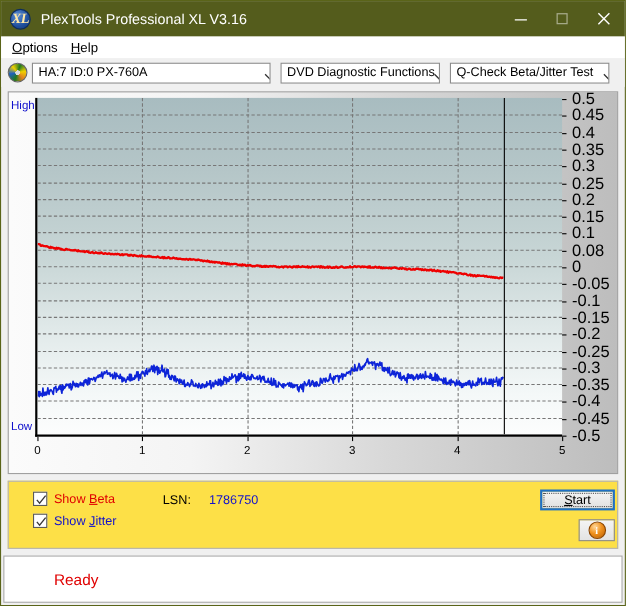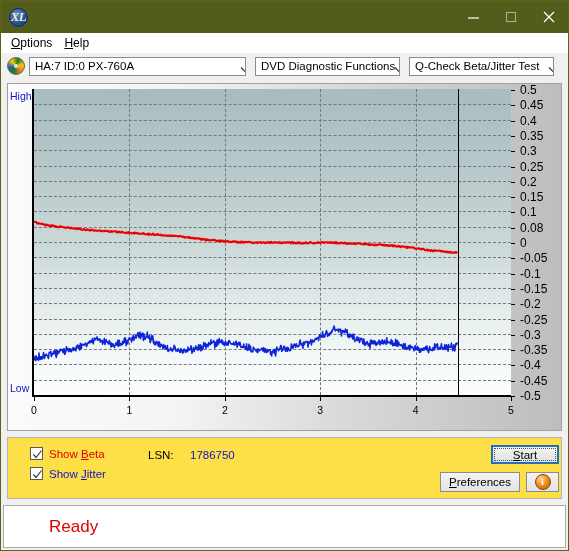--- a/index.html
+++ b/index.html
@@ -108,21 +108,21 @@
     position:absolute;top:0;bottom:0;width:0;
     border-left:1px dashed #777;
   }
   .cursor-line{
     position:absolute;top:0;bottom:0;width:0;
     border-left:1.5px solid #000;
   }
   .trace{position:absolute;left:0;top:0;}
   .ylabels{
     position:absolute;left:507px;top:0;width:40px;height:318px;
-    font-size:12px;color:#000;
+    font-size:15px;color:#000;
   }
   .ylabels span{
     position:absolute;left:5px;transform:translateY(-50%);
     white-space:nowrap;
   }
   .ytick{
     position:absolute;left:503px;width:4px;height:0;
     border-top:1px solid #000;
   }
   .xlabels{
@@ -199,29 +199,30 @@
     color:#fff;font-size:9px;font-weight:bold;
     font-family:"Liberation Serif", serif;
   }
   
   .statusbar{
     flex:1 1 auto;margin:6px 2px 2px 2px;
     box-sizing:border-box;
     border:1px solid #a8a8a8;background:#ffffff;
     display:flex;align-items:center;padding-left:5px;
   }
-  #status-text{font-size:17px;color:#e00000;padding-left:40px;}
+  #status-text{font-size:14px;color:#e00000;padding-left:40px;}
 </style>
 </head>
 <body>
 
 <div class="window">
 
   <div class="titlebar">
     <div class="app-icon">XL</div>
+    <div class="title-text">PlexTools Professional XL V3.16</div>
     <div class="win-btns">
       <div class="win-btn">
         <svg width="13" height="13" viewBox="0 0 13 13">
             <line x1="1" y1="7" x2="12" y2="7" stroke="#fff" stroke-width="1.2"></line>
           </svg>
       </div>
       <div class="win-btn">
         <svg width="13" height="13" viewBox="0 0 13 13">
             <rect x="1.5" y="1.5" width="9" height="9" fill="none" stroke="#a9ad8d" stroke-width="1.1"></rect>
           </svg>
@@ -377,23 +378,20 @@
           </svg>
       </div>
       <div class="chk-label" id="label-jitter">Show <u>J</u>itter</div>
     </div>
     <div id="lsn-label">LSN:</div>
     <div id="lsn-value">1786750</div>
 
     <div class="btn" id="btn-start">
       <div class="inner"><u>S</u>tart</div>
     </div>
-    <div class="btn" id="btn-preferences">
-      <span><u>P</u>references</span>
-    </div>
     <div class="btn" id="btn-info">
       <span class="info-glyph">i</span>
     </div>
   </div>
 
   <div class="statusbar">
     <span id="status-text">Ready</span>
   </div>
 </div>
 

